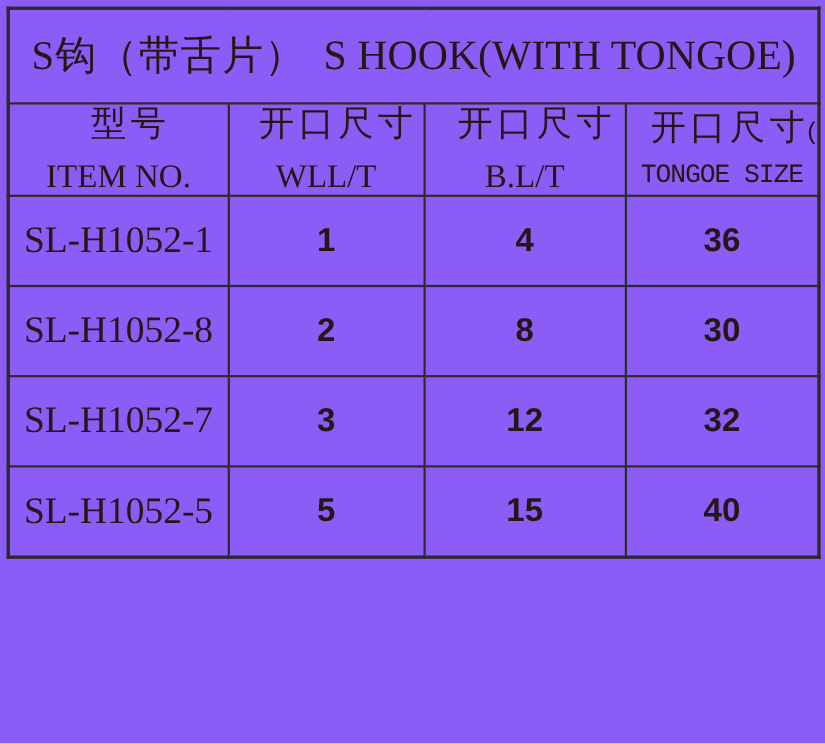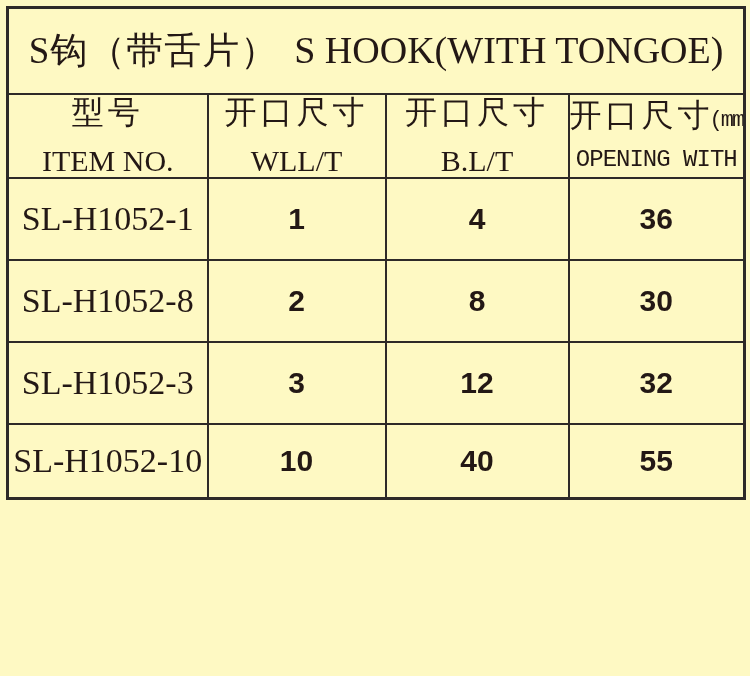--- a/index.html
+++ b/index.html
@@ -1,20 +1,20 @@
 <!DOCTYPE html>
 <html><head>
 <meta charset="utf-8">
 <style>
   html, body { margin: 0; padding: 0; background: #ffffff; }
   .page {
     position: relative;
     width: 750px;
     height: 676px;
-    background: #fef9c3;
+    background: #8b5cf6;
     color: #231815;
     font-family: "Liberation Serif", "DejaVu Serif", serif;
     overflow: hidden;
   }
   table.spec-table {
     position: absolute;
     left: 6px;
     top: 6px;
     width: 737px;
     border-collapse: collapse;
@@ -38,20 +38,21 @@
   .title-en {
     font-size: 38px;
     white-space: nowrap;
   }
   tr.header-row td { height: 79px; line-height: 1.12; }
   .h-cn {
     display: block;
     font-size: 32px;
     letter-spacing: 4px;
     white-space: nowrap;
+    padding-left: 22px;
   }
   .h-cn .unit {
     font-family: "Liberation Mono", "DejaVu Sans Mono", monospace;
     font-size: 22px;
     letter-spacing: -2px;
     margin-left: -4px;
   }
   .h-en {
     display: block;
     font-size: 30px;
@@ -103,48 +104,48 @@
       <td>
         <span class="h-cn">开口尺寸</span>
         <span class="h-en">WLL/T</span>
       </td>
       <td>
         <span class="h-cn">开口尺寸</span>
         <span class="h-en">B.L/T</span>
       </td>
       <td>
         <span class="h-cn"><span>开口尺寸</span><span class="unit">(mm)</span></span>
-        <span class="h-en mono">OPENING WITH</span>
+        <span class="h-en mono">TONGOE SIZE</span>
       </td>
     </tr>
 
     <tr class="data-row">
       <td class="item-cell">SL-H1052-1</td>
       <td class="num-cell">1</td>
       <td class="num-cell">4</td>
       <td class="num-cell">36</td>
     </tr>
 
     <tr class="data-row">
       <td class="item-cell">SL-H1052-8</td>
       <td class="num-cell">2</td>
       <td class="num-cell">8</td>
       <td class="num-cell">30</td>
     </tr>
 
     <tr class="data-row">
-      <td class="item-cell">SL-H1052-3</td>
+      <td class="item-cell">SL-H1052-7</td>
       <td class="num-cell">3</td>
       <td class="num-cell">12</td>
       <td class="num-cell">32</td>
     </tr>
 
+    <tr class="data-row">
+      <td class="item-cell">SL-H1052-5</td>
+      <td class="num-cell">5</td>
+      <td class="num-cell">15</td>
+      <td class="num-cell">40</td>
+    </tr>
 
 
-    <tr class="data-row last">
-      <td class="item-cell">SL-H1052-10</td>
-      <td class="num-cell">10</td>
-      <td class="num-cell">40</td>
-      <td class="num-cell">55</td>
-    </tr>
   </tbody>
     </table>
 </div>
 
 </body></html>

